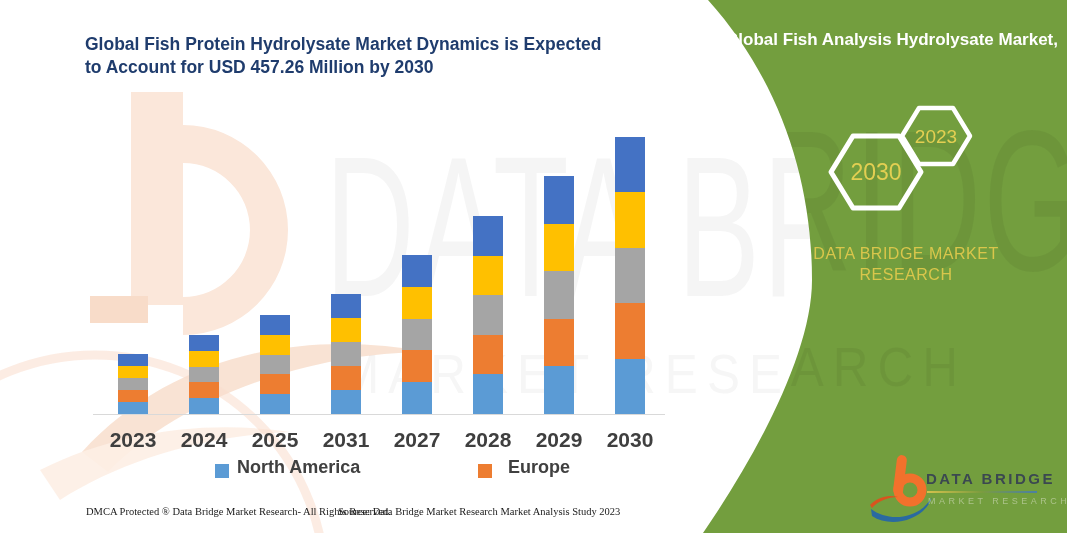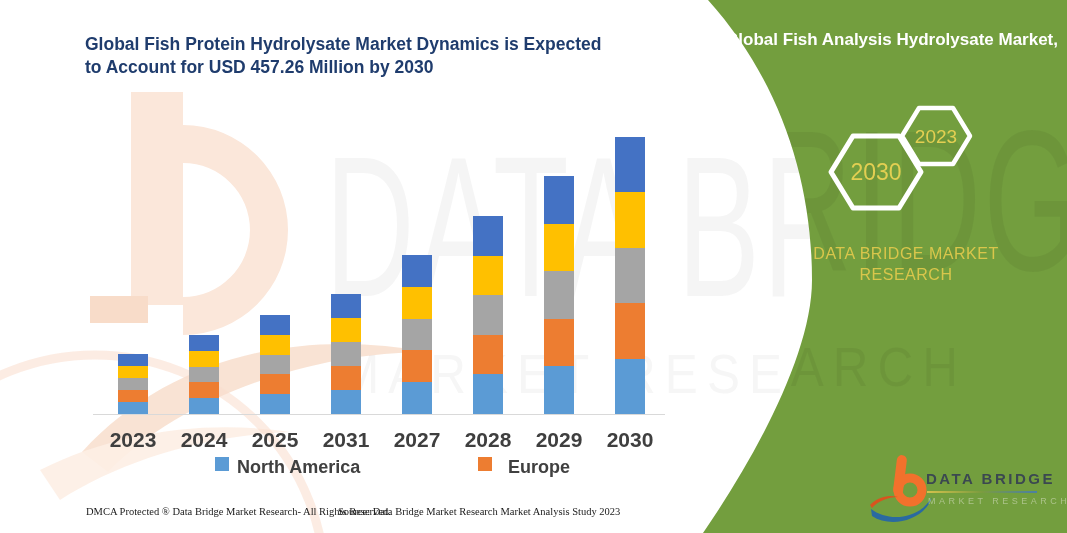--- a/index.html
+++ b/index.html
@@ -13,21 +13,21 @@
   #wm-strip{left:338px;top:342px;font-size:55px;font-weight:300;letter-spacing:10px;
             color:rgba(70,70,70,0.05);transform:scaleX(0.9);}
   
   #chart-title{position:absolute;left:85px;top:33px;width:560px;z-index:2;text-align:left;
                color:#1f3c6d;font-size:17.5px;font-weight:600;line-height:23px;}
   #plot{position:absolute;left:0;top:0;width:700px;height:533px;z-index:2;}
   #axis-line{position:absolute;left:93px;top:414px;width:572px;height:1px;background:#d9d9d9;}
   .bar{position:absolute;display:flex;flex-direction:column-reverse;width:30px;}
   .bar-seg{width:100%;}
   .xlabel{position:absolute;top:428px;width:72px;text-align:center;font-size:21px;font-weight:700;color:#3f3f3f;}
-  .legend-item{position:absolute;top:457px;display:flex;align-items:flex-start;gap:8px;z-index:2;}
+  .legend-item{position:absolute;top:457px;display:flex;align-items:flex-end;gap:8px;z-index:2;}
   .legend-swatch{width:14px;height:14px;display:inline-block;}
   .legend-label{font-size:18px;font-weight:700;color:#404040;}
   
   #panel-svg{position:absolute;left:0;top:0;z-index:3;pointer-events:none;}
   #panel-title{position:absolute;left:704px;top:28px;width:354px;z-index:4;text-align:right;
                color:#ffffff;font-size:17px;font-weight:600;line-height:23px;}
   #panel-brand{position:absolute;left:800px;top:243px;width:212px;z-index:4;text-align:center;
                color:#d9c64b;font-size:16px;font-weight:500;line-height:21px;letter-spacing:0.5px;}
   
   .footer-text{position:absolute;top:506px;z-index:5;font-family:"Liberation Serif",serif;

